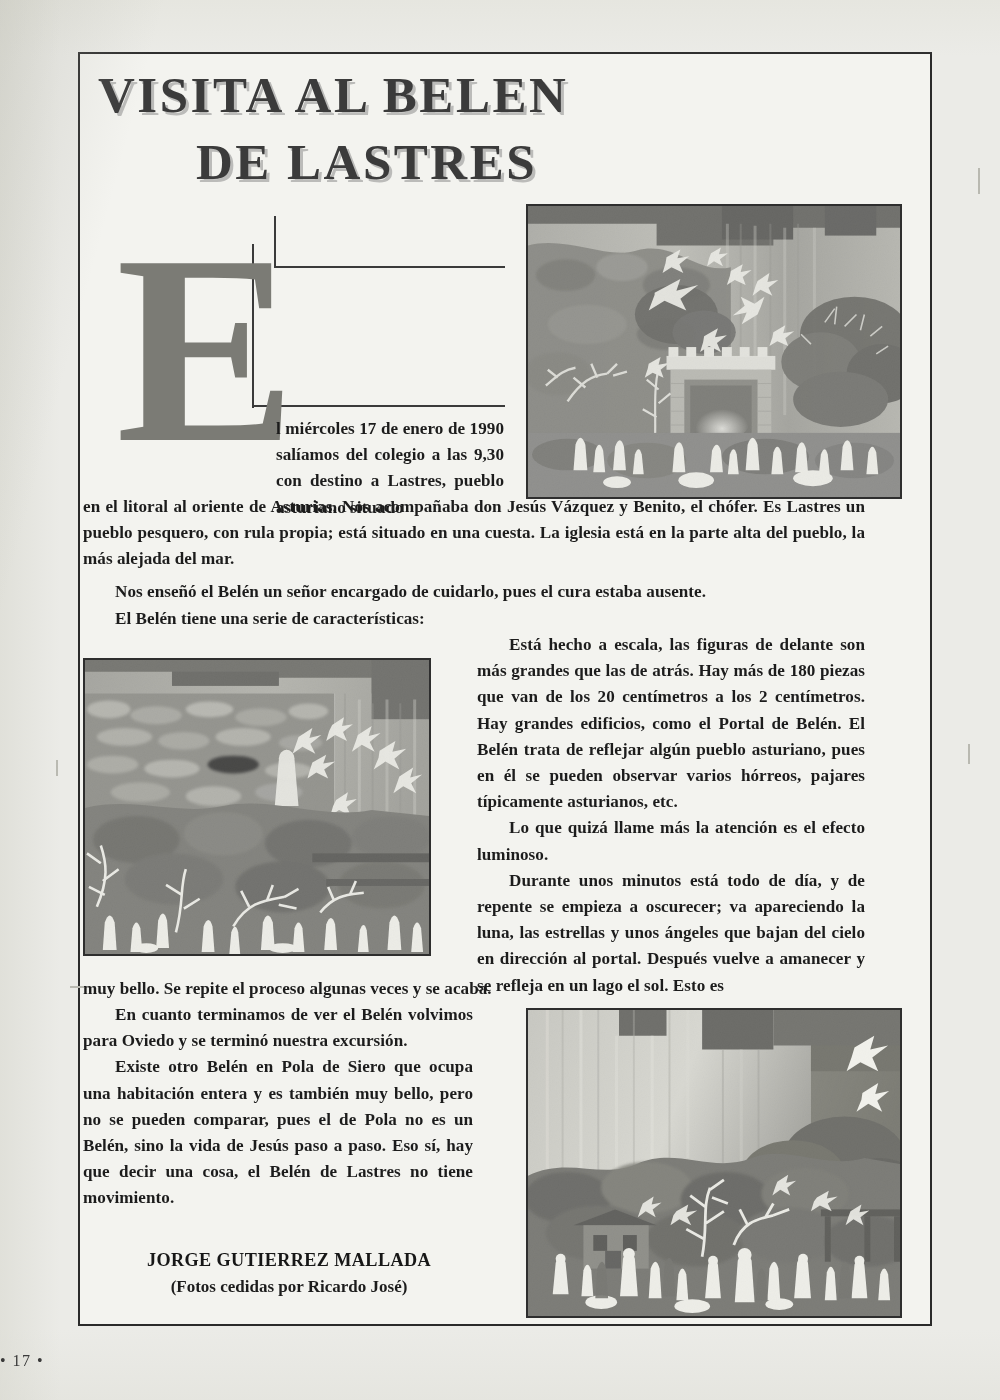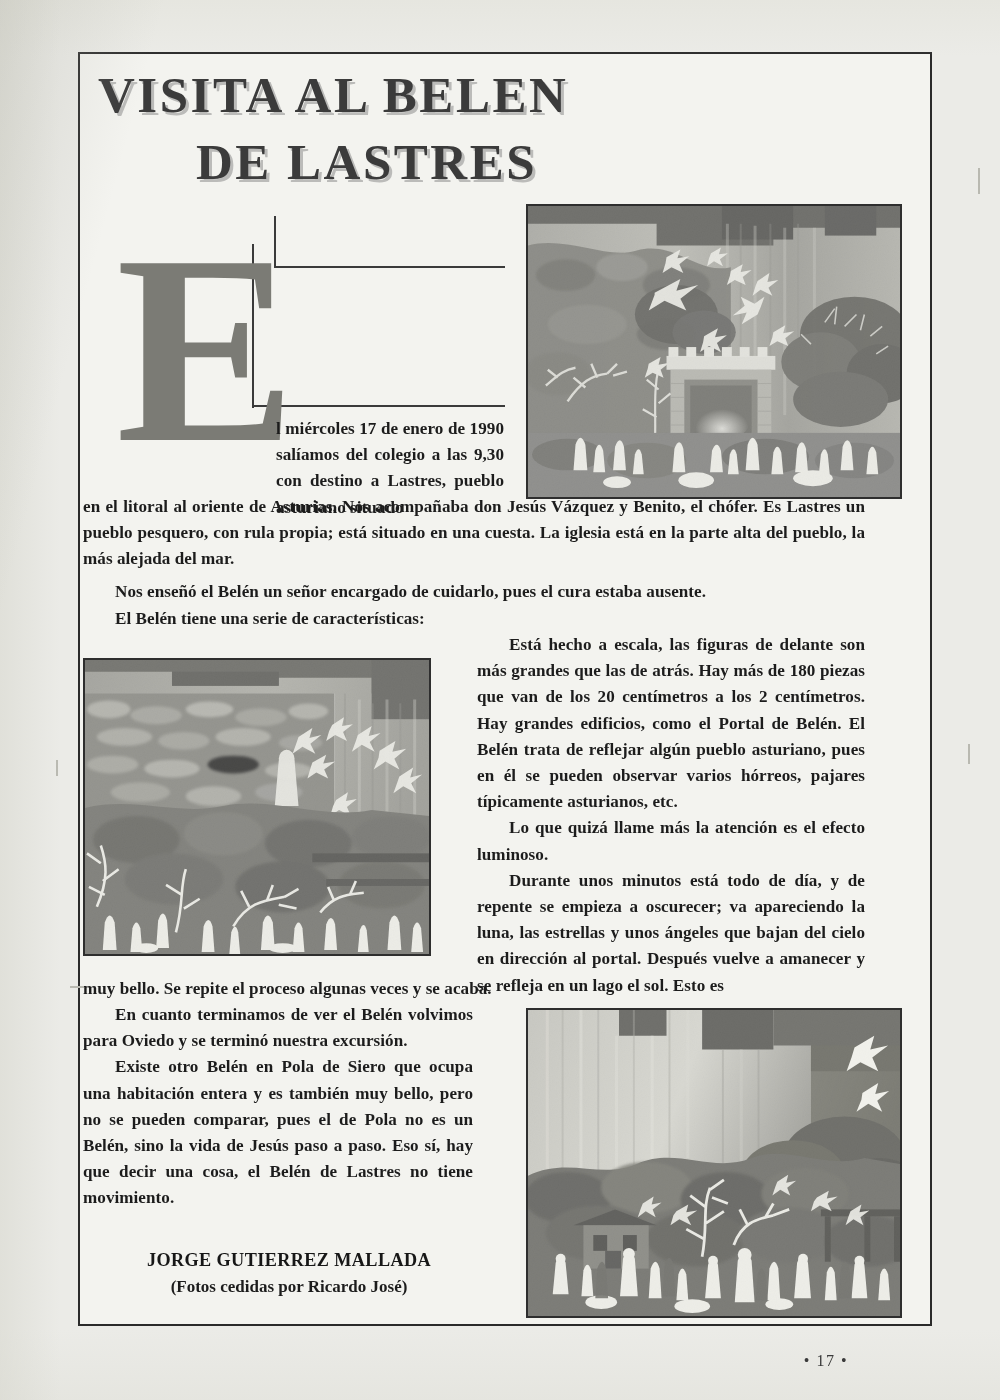--- a/index.html
+++ b/index.html
@@ -200,27 +200,26 @@
   .photo-top-right { left: 446px; top: 150px; width: 376px; height: 295px; }
   .photo-mid-left  { left: 3px;   top: 604px; width: 348px; height: 298px; }
   .photo-bot-right { left: 446px; top: 954px; width: 376px; height: 310px; }
 
   
   .page-number {
     position: absolute;
     left: 0;
     top: 1352px;
     width: 832px;
-    text-align: right;
+    text-align: left;
     font-family: "Liberation Serif", "DejaVu Serif", serif;
     font-size: 16px;
     color: #3a3a3a;
     letter-spacing: 1.5px;
     z-index: 6;
-    margin-left: 16px;
   }
 
   
   .scan-mark { position: absolute; background: #b9b9b1; z-index: 4; }
 </style>
 </head>
 <body>
 
 <div class="paper-grain"></div>
 

